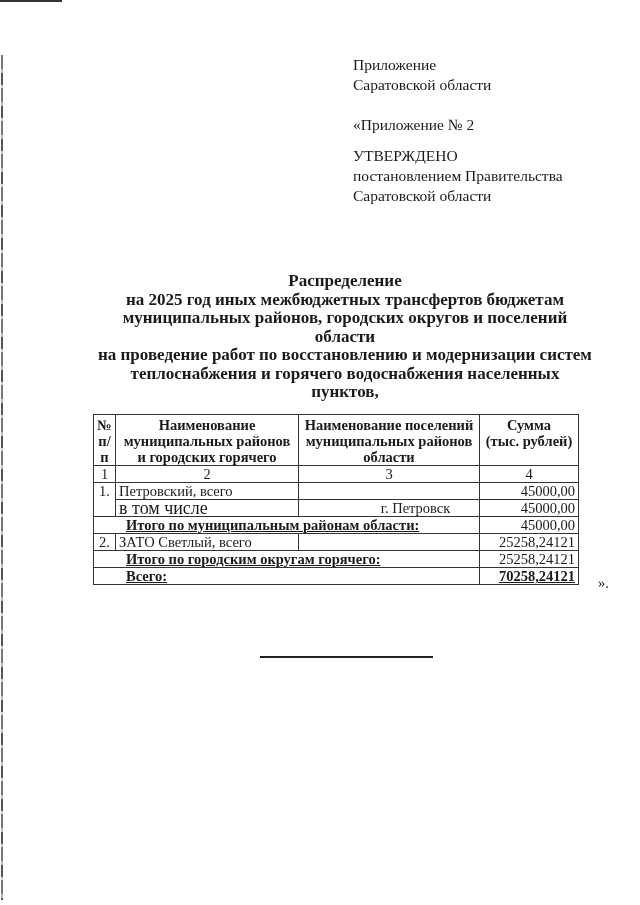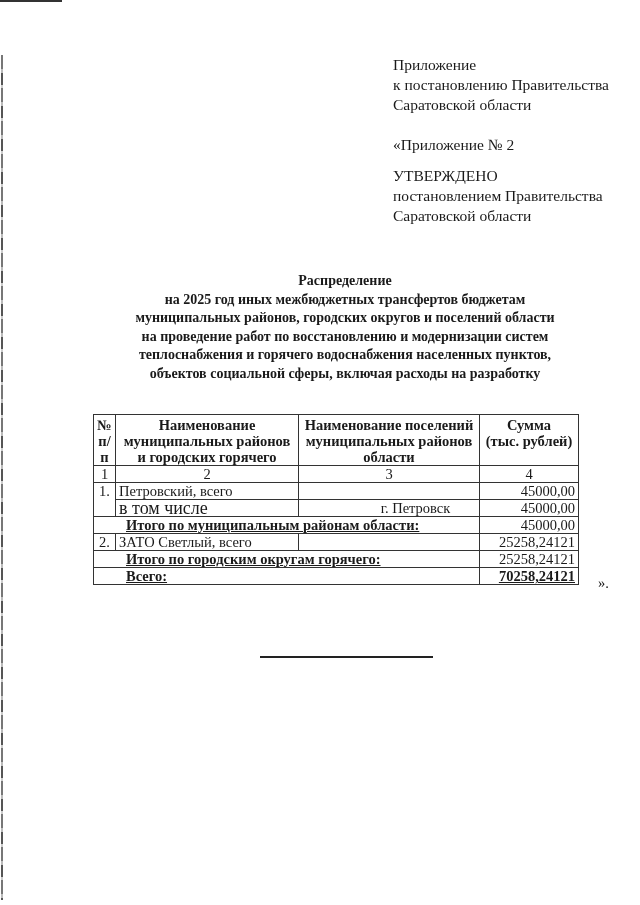--- a/index.html
+++ b/index.html
@@ -4,59 +4,57 @@
   <style>
     html, body { margin: 0; padding: 0; }
     body {
       width: 640px; height: 905px; background: #ffffff; position: relative; overflow: hidden;
       font-family: "Liberation Serif", "DejaVu Serif", serif; color: #1a1a1a;
     }
     .top-edge { position: absolute; left: 0; top: 0; width: 62px; height: 2px; background: #333; }
     .left-edge { position: absolute; left: 1px; top: 55px; width: 2px; height: 845px;
       background: repeating-linear-gradient(to bottom, #777 0 14px, #bbb 14px 18px, #555 18px 30px, #ccc 30px 33px); }
     .appendix { position: absolute; left: 353px; top: 55px; font-size: 15.5px; line-height: 20px; }
-    .appendix div { white-space: nowrap; margin-left: 40px; }
+    .appendix div { white-space: nowrap; }
     .gap { height: 20px; }
     .gap2 { height: 11px; }
     .title-block { position: absolute; left: 95px; top: 272px; width: 500px; text-align: center;
-      font-weight: bold; font-size: 14px; line-height: 18.5px; }
+      font-weight: bold; font-size: 17px; line-height: 18.5px; }
     table { position: absolute; left: 93px; top: 414px; border-collapse: collapse; font-size: 14.5px; }
     td { border: 1.5px solid #333; padding: 0 3px; line-height: 16px; height: 16px; }
     .h td { font-weight: bold; text-align: center; vertical-align: top; padding-top: 2px; }
     .c { text-align: center; }
     .sum { text-align: right; }
     .bold { font-weight: bold; text-decoration: underline; }
     .closing { position: absolute; left: 598px; top: 575px; font-size: 14.5px; }
     .sign-line { position: absolute; left: 260px; top: 656px; width: 173px; height: 1.5px; background: #222; }
   </style>
 </head>
 <body>
 
 <div class="top-edge"></div>
 <div class="left-edge"></div>
 
 <div class="appendix">
   <div>Приложение</div>
-  <div>к постановлению Правительства</div>
   <div>Саратовской области</div>
   <div class="gap"></div>
   <div>«Приложение № 2</div>
   <div class="gap2"></div>
   <div>УТВЕРЖДЕНО</div>
   <div>постановлением Правительства</div>
   <div>Саратовской области</div>
 </div>
 
 <div class="title-block">
   <div>Распределение</div>
   <div>на 2025 год иных межбюджетных трансфертов бюджетам</div>
   <div>муниципальных районов, городских округов и поселений области</div>
   <div>на проведение работ по восстановлению и модернизации систем</div>
   <div>теплоснабжения и горячего водоснабжения населенных пунктов,</div>
-  <div>объектов социальной сферы, включая расходы на разработку</div>
 </div>
 
 <table>
   <colgroup>
     <col style="width:22px">
       <col style="width:183px">
       <col style="width:181px">
       <col style="width:99px">
   </colgroup>
   <tbody>

